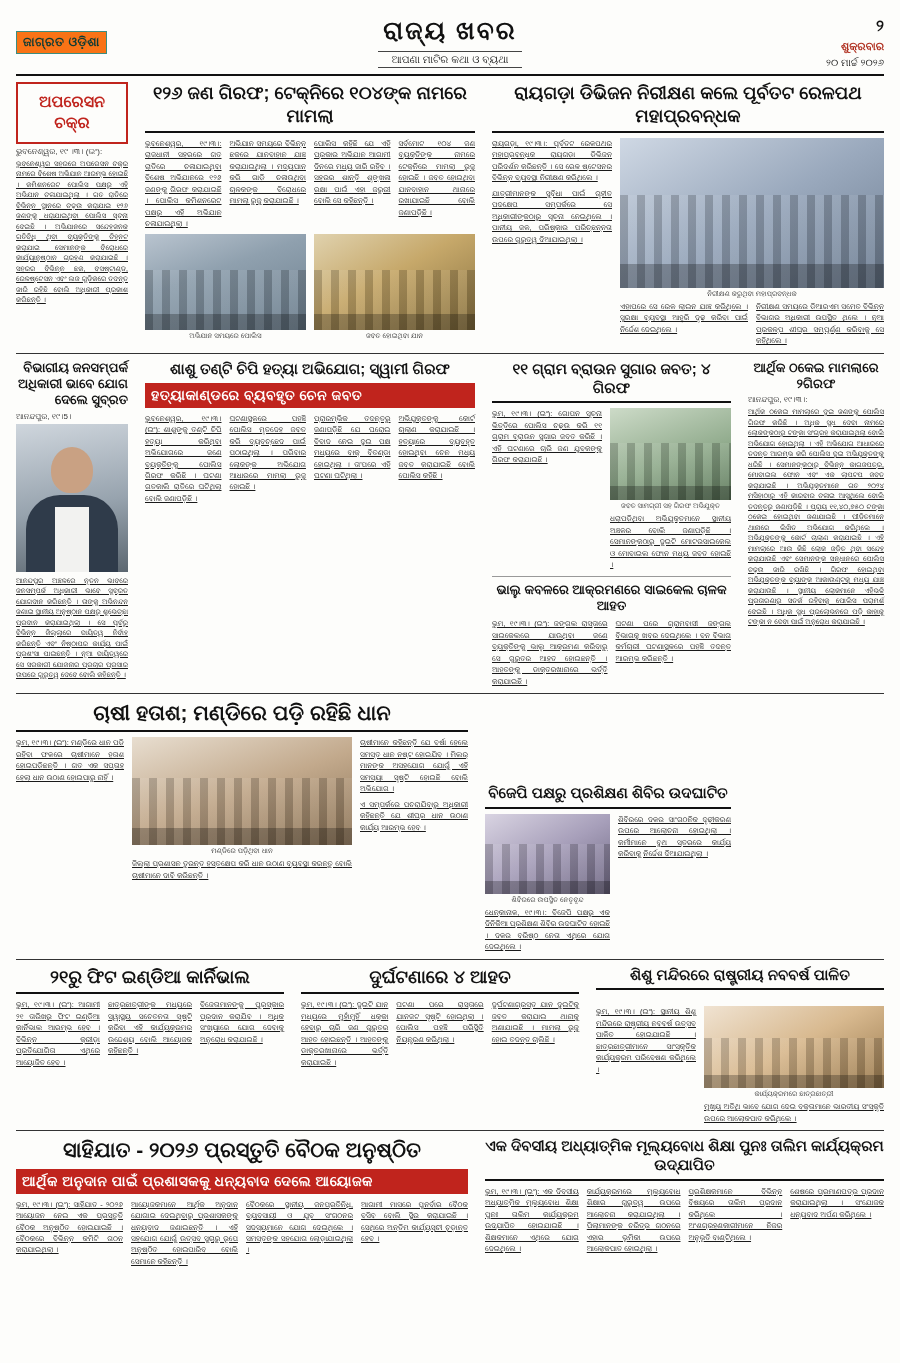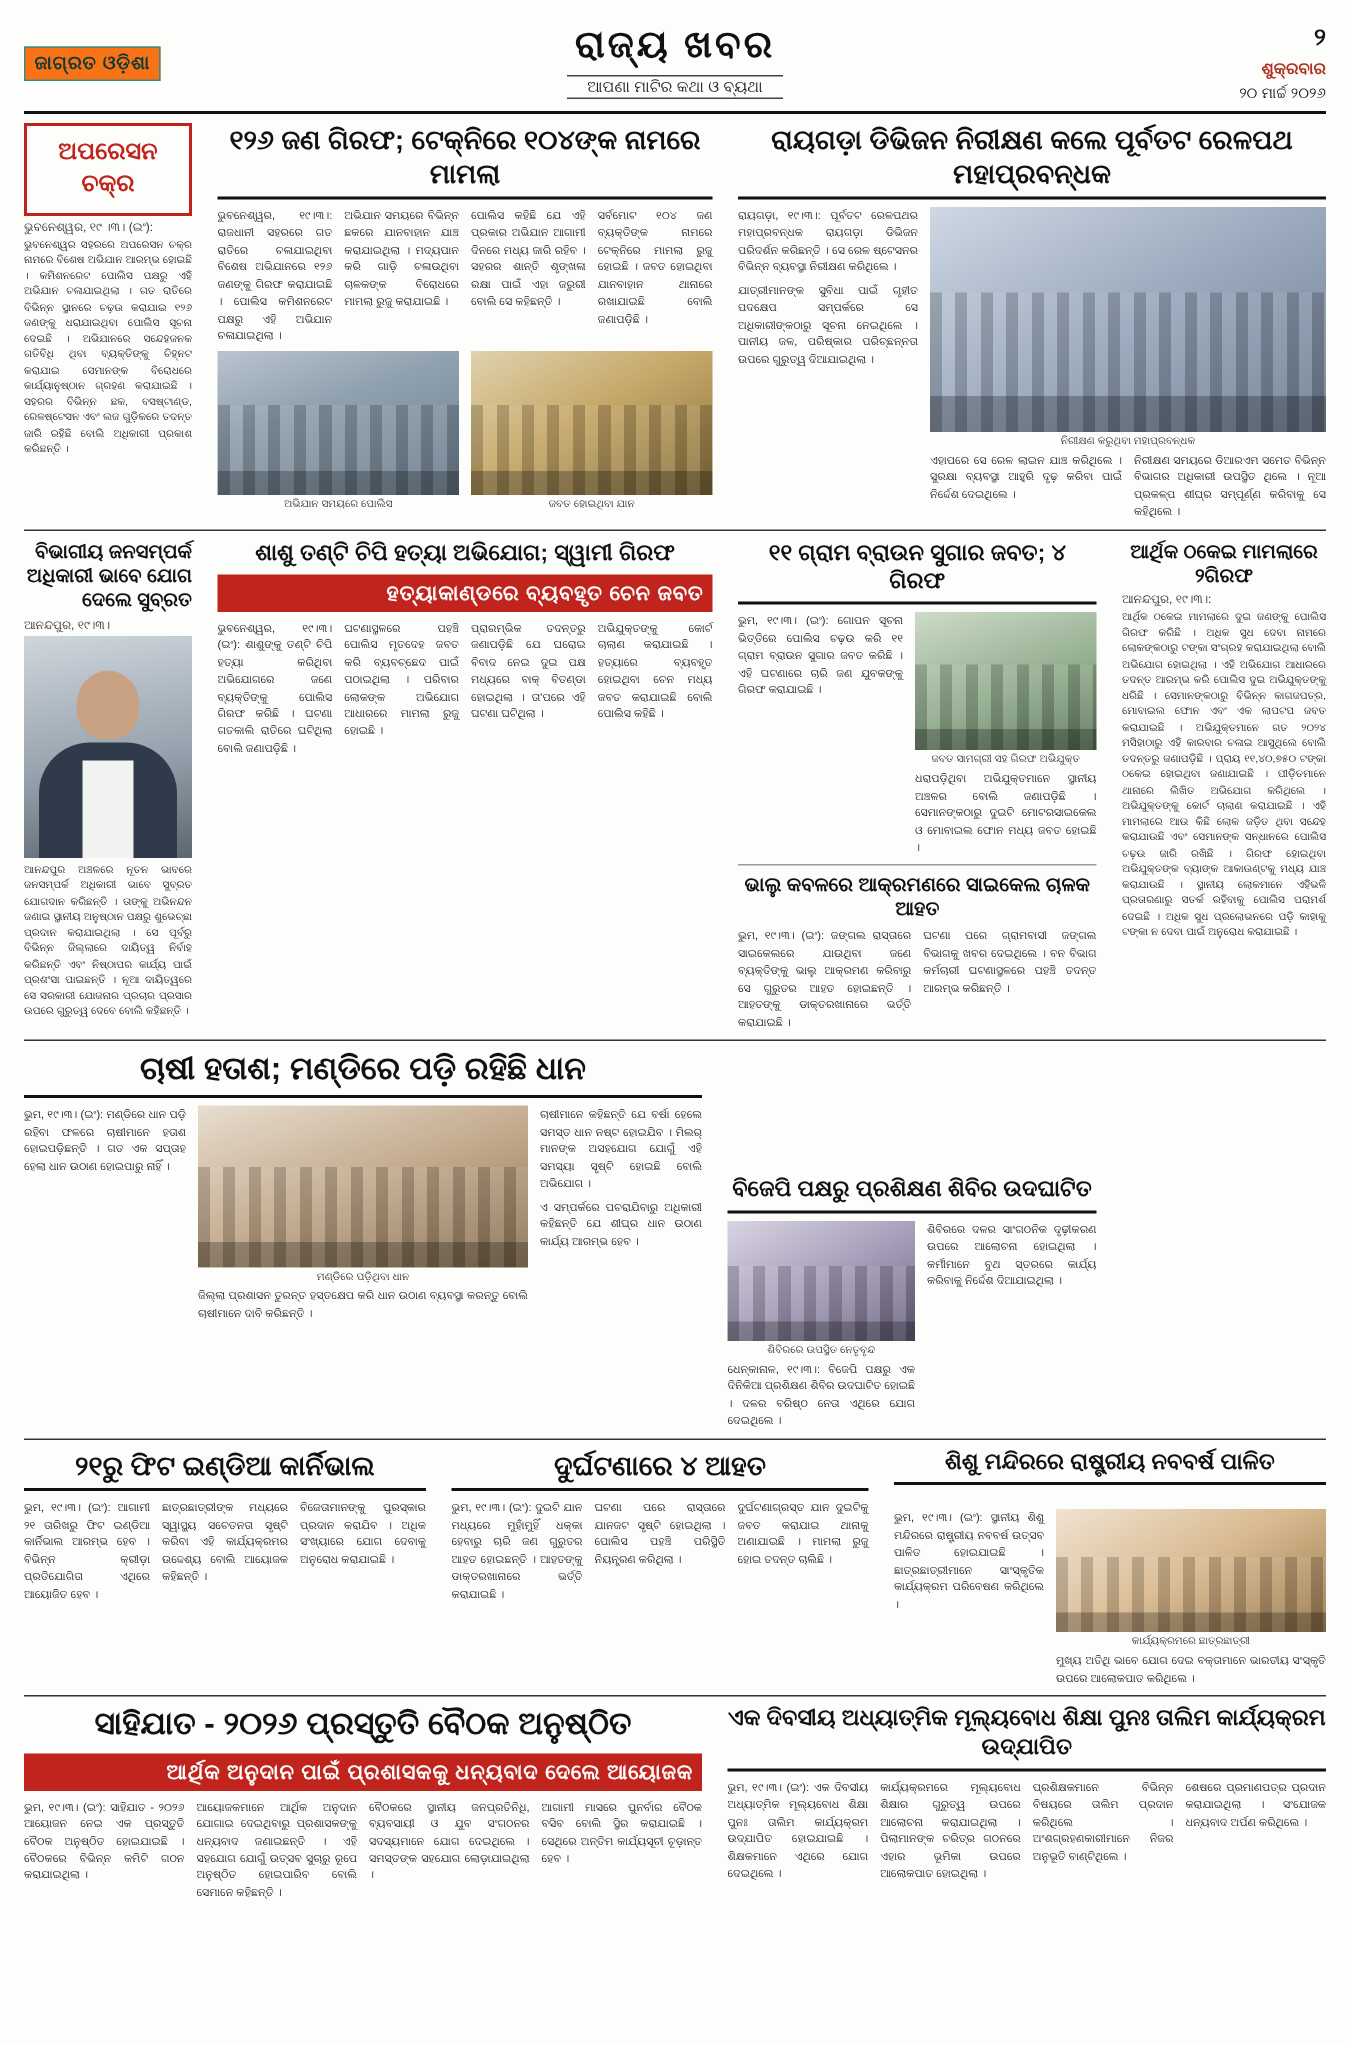--- a/index.html
+++ b/index.html
@@ -56,31 +56,31 @@
   
   .hl {
     font-weight: bold; color: #111; line-height: 1.25;
     text-align: center;
   }
   .hl-xl { font-size: 21px; }
   .hl-lg { font-size: 18px; }
   .hl-md { font-size: 15px; }
   .hl-sm { font-size: 13px; }
   .redbar {
-    background: #c0241d; color: #fff; text-align: right;
+    background: #c0241d; color: #fff; text-align: left;
     font-weight: bold; font-size: 14px; padding: 4px 6px; letter-spacing: .5px;
   }
   .redbox {
     border: 2px solid #c0241d; color: #c0241d; text-align: center;
     font-weight: bold; font-size: 16px; padding: 8px 4px; line-height: 1.3;
   }
   .byline { font-size: 8px; color: #333; margin: 3px 0 2px; }
   .body-text {
     font-size: 7.4px; line-height: 1.55; text-align: justify; color: #1a1a1a;
-    hyphens: auto; word-break: break-word;
+    hyphens: auto; word-break: break-word; text-decoration: underline;
   }
   .body-text.small { font-size: 7px; line-height: 1.5; }
   .cap { font-size: 7px; color: #333; text-align: center; margin-top: 2px; }
   .rule { border-top: 1px solid #333; margin: 6px 0; }
   .rule-thin { border-top: 1px solid #999; margin: 5px 0; }
   .vrule { border-left: 1px solid #bbb; }
 
   
   .photo { width: 100%; background: #d8d8d8; position: relative; overflow: hidden; }
   .photo.p1 { background: linear-gradient(160deg,#b9c4cf 0%,#8fa0ae 40%,#6d7f8e 100%); }
@@ -204,21 +204,21 @@
       </div>
     </div>
   </div>
 
   <div class="rule"></div>
 
   <div class="cols" style="align-items:flex-start;">
 
     <div class="left-col">
       <div class="hl hl-sm" style="text-align:right;">ବିଭାଗୀୟ ଜନସମ୍ପର୍କ ଅଧିକାରୀ ଭାବେ ଯୋଗ ଦେଲେ ସୁବ୍ରତ</div>
-      <div class="byline">ଆନନ୍ଦପୁର, ୧୯।୩।</div>
+      <div class="byline">ଆନନ୍ଦପୁର, ୧୯।5।</div>
       <div class="portrait">
         <div class="head"></div>
           <div class="torso"></div>
           <div class="shirt"></div>
       </div>
       <div class="body-text small" style="margin-top:4px;">ଆନନ୍ଦପୁର ଅଞ୍ଚଳରେ ନୂତନ ଭାବରେ ଜନସମ୍ପର୍କ ଅଧିକାରୀ ଭାବେ ସୁବ୍ରତ ଯୋଗଦାନ କରିଛନ୍ତି । ତାଙ୍କୁ ଅଭିନନ୍ଦନ ଜଣାଇ ସ୍ଥାନୀୟ ଅନୁଷ୍ଠାନ ପକ୍ଷରୁ ଶୁଭେଚ୍ଛା ପ୍ରଦାନ କରାଯାଇଥିଲା । ସେ ପୂର୍ବରୁ ବିଭିନ୍ନ ଜିଲ୍ଲାରେ ଦାୟିତ୍ୱ ନିର୍ବାହ କରିଛନ୍ତି ଏବଂ ନିଷ୍ଠାପର କାର୍ଯ୍ୟ ପାଇଁ ପ୍ରଶଂସା ପାଇଛନ୍ତି । ନୂଆ ଦାୟିତ୍ୱରେ ସେ ସରକାରୀ ଯୋଜନାର ପ୍ରଚାର ପ୍ରସାର ଉପରେ ଗୁରୁତ୍ୱ ଦେବେ ବୋଲି କହିଛନ୍ତି ।</div>
     </div>
 
     <div class="vrule"></div>
 

